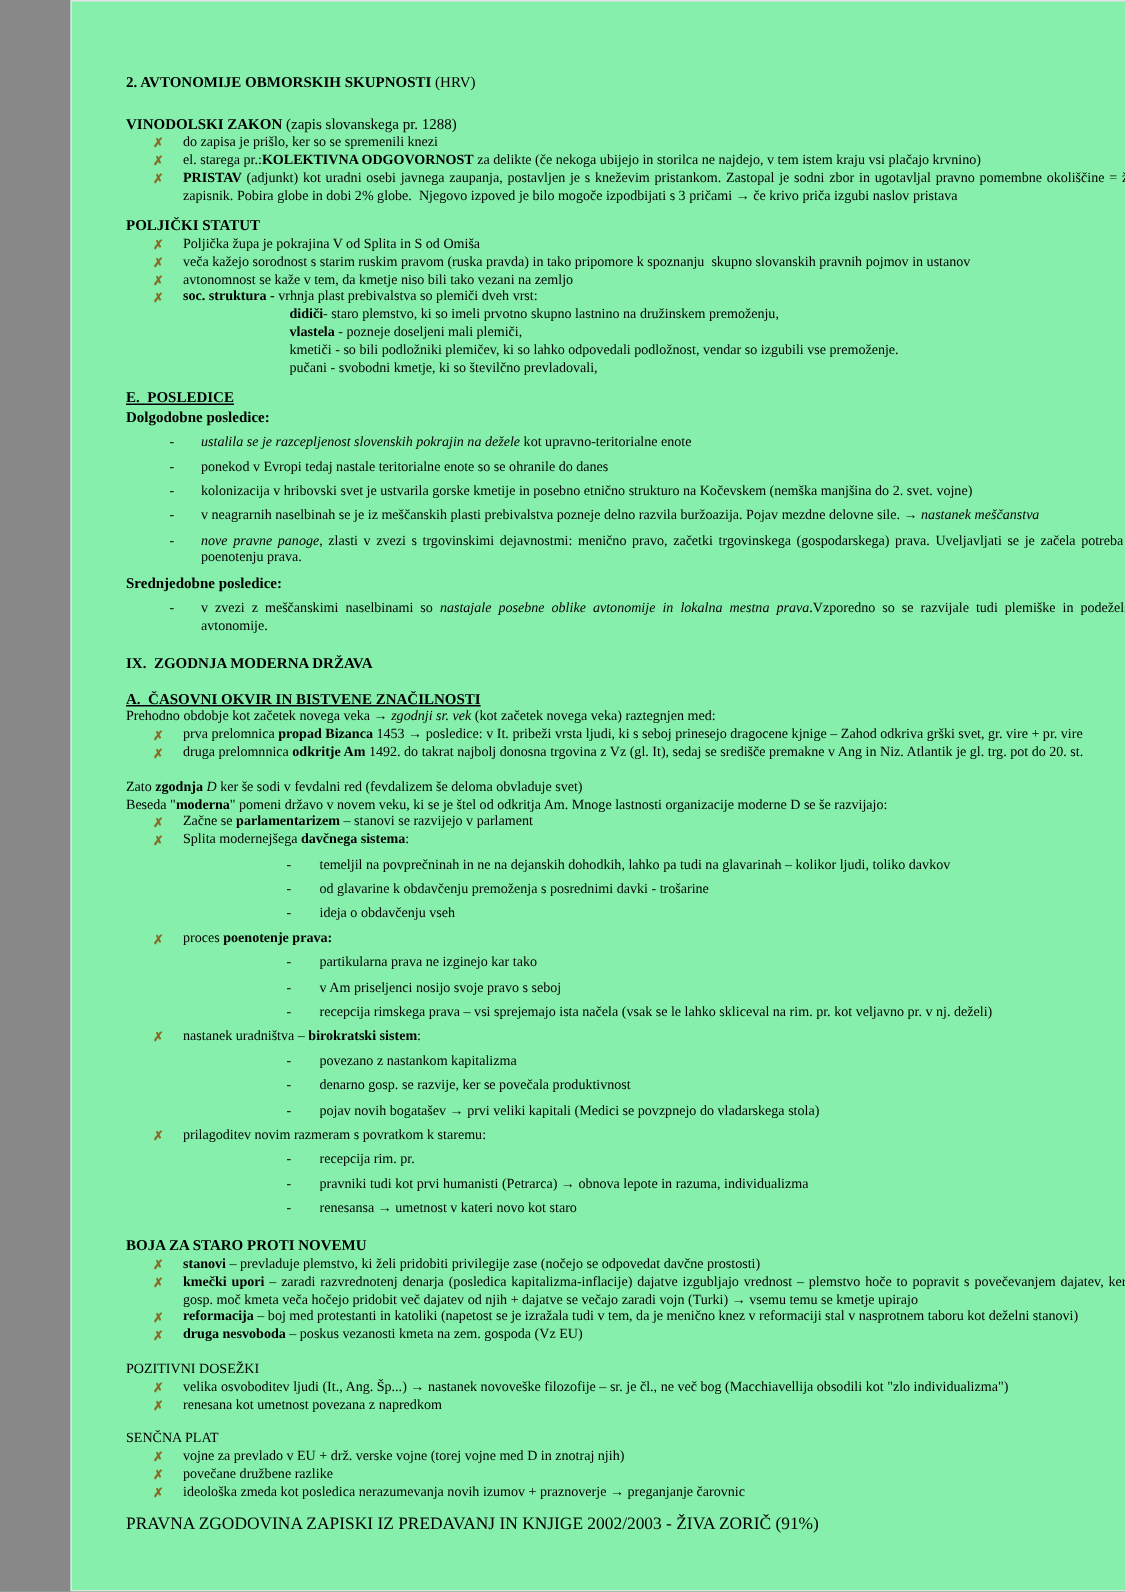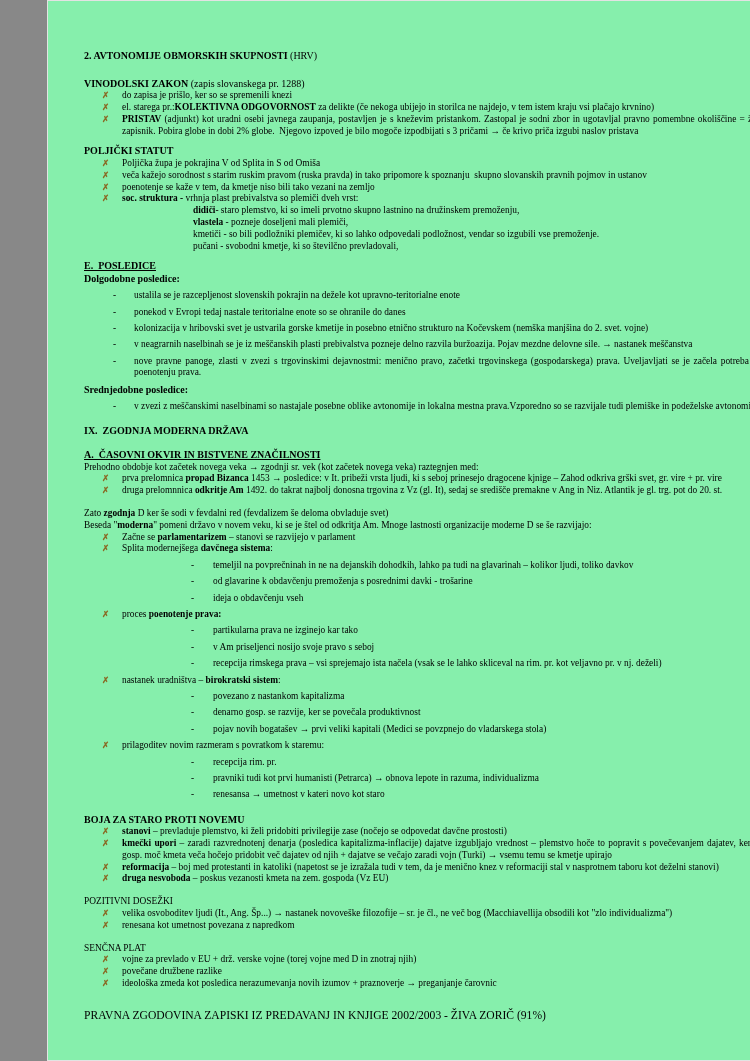--- a/index.html
+++ b/index.html
@@ -15,21 +15,21 @@
     margin-left:47px;
   }
   #doc-body{
     position:absolute;
     left:36px; right:34px; top:49px;
     font-size:9.4px; line-height:11.8px;
     text-align:justify;
   }
   .blk{position:relative; white-space:pre-wrap;}
   .b{font-weight:bold;}
-  .i{}
+  .i{font-style:italic;}
   .u{text-decoration:underline;text-align:center;}
   .h{font-size:10px; line-height:12.6px; text-align:left;}
   .p{}
   .x{padding-left:38px;}
   .d1{padding-left:50px; margin:4.6px 0;}
   .d2{padding-left:129px; margin:4.6px 0;}
   .ind{padding-left:109px; text-align:left;}
   .marker{position:absolute; top:0;}
   .x > .marker{left:18px; color:#8a6a25; font-weight:bold; font-size:8.5px;}
   .d1 > .marker{left:29px;}
@@ -51,21 +51,21 @@
       <div class="blk h"><span class="b">2. AVTONOMIJE OBMORSKIH SKUPNOSTI</span><span> (HRV)</span></div>
       <div class="sp-lg"></div>
       <div class="blk h"><span class="b">VINODOLSKI ZAKON</span><span> (zapis slovanskega pr. 1288)</span></div>
       <div class="blk x"><span class="marker">✗</span><span>do zapisa je prišlo, ker so se spremenili knezi</span></div>
       <div class="blk x"><span class="marker">✗</span><span>el. starega pr.:</span><span class="b">KOLEKTIVNA ODGOVORNOST</span><span> za delikte (če nekoga ubijejo in storilca ne najdejo, v tem istem kraju vsi plačajo krvnino)</span></div>
       <div class="blk x"><span class="marker">✗</span><span class="b">PRISTAV</span><span> (adjunkt) kot uradni osebi javnega zaupanja, postavljen je s kneževim pristankom. Zastopal je sodni zbor in ugotavljal pravno pomembne okoliščine = živi zapisnik. Pobira globe in dobi 2% globe.  Njegovo izpoved je bilo mogoče izpodbijati s 3 pričami → če krivo priča izgubi naslov pristava</span></div>
       <div class="sp-sm"></div>
       <div class="blk h"><span class="b">POLJIČKI STATUT</span></div>
       <div class="blk x"><span class="marker">✗</span><span>Poljička župa je pokrajina V od Splita in S od Omiša</span></div>
       <div class="blk x"><span class="marker">✗</span><span>veča kažejo sorodnost s starim ruskim pravom (ruska pravda) in tako pripomore k spoznanju  skupno slovanskih pravnih pojmov in ustanov</span></div>
-      <div class="blk x"><span class="marker">✗</span><span>poenotenje se kaže v tem, da kmetje niso bili tako vezani na zemljo</span></div>
+      <div class="blk x"><span class="marker">✗</span><span>avtonomnost se kaže v tem, da kmetje niso bili tako vezani na zemljo</span></div>
       <div class="blk x"><span class="marker">✗</span><span class="b">soc. struktura -</span><span> vrhnja plast prebivalstva so plemiči dveh vrst:</span></div>
       <div class="blk ind"><span class="b">didiči</span><span>- staro plemstvo, ki so imeli prvotno skupno lastnino na družinskem premoženju,</span></div>
       <div class="blk ind"><span class="b">vlastela</span><span> - pozneje doseljeni mali plemiči,</span></div>
       <div class="blk ind"><span>kmetiči - so bili podložniki plemičev, ki so lahko odpovedali podložnost, vendar so izgubili vse premoženje.</span></div>
       <div class="blk ind"><span>pučani - svobodni kmetje, ki so številčno prevladovali,</span></div>
       <div class="sp-sm"></div>
       <div class="blk h"><span class="b u">E.  POSLEDICE</span></div>
       <div class="blk h"><span class="b">Dolgodobne posledice:</span></div>
       <div class="blk d1"><span class="marker">-</span><span class="i">ustalila se je razcepljenost slovenskih pokrajin na dežele</span><span> kot upravno-teritorialne enote</span></div>
       <div class="blk d1"><span class="marker">-</span><span>ponekod v Evropi tedaj nastale teritorialne enote so se ohranile do danes</span></div>

